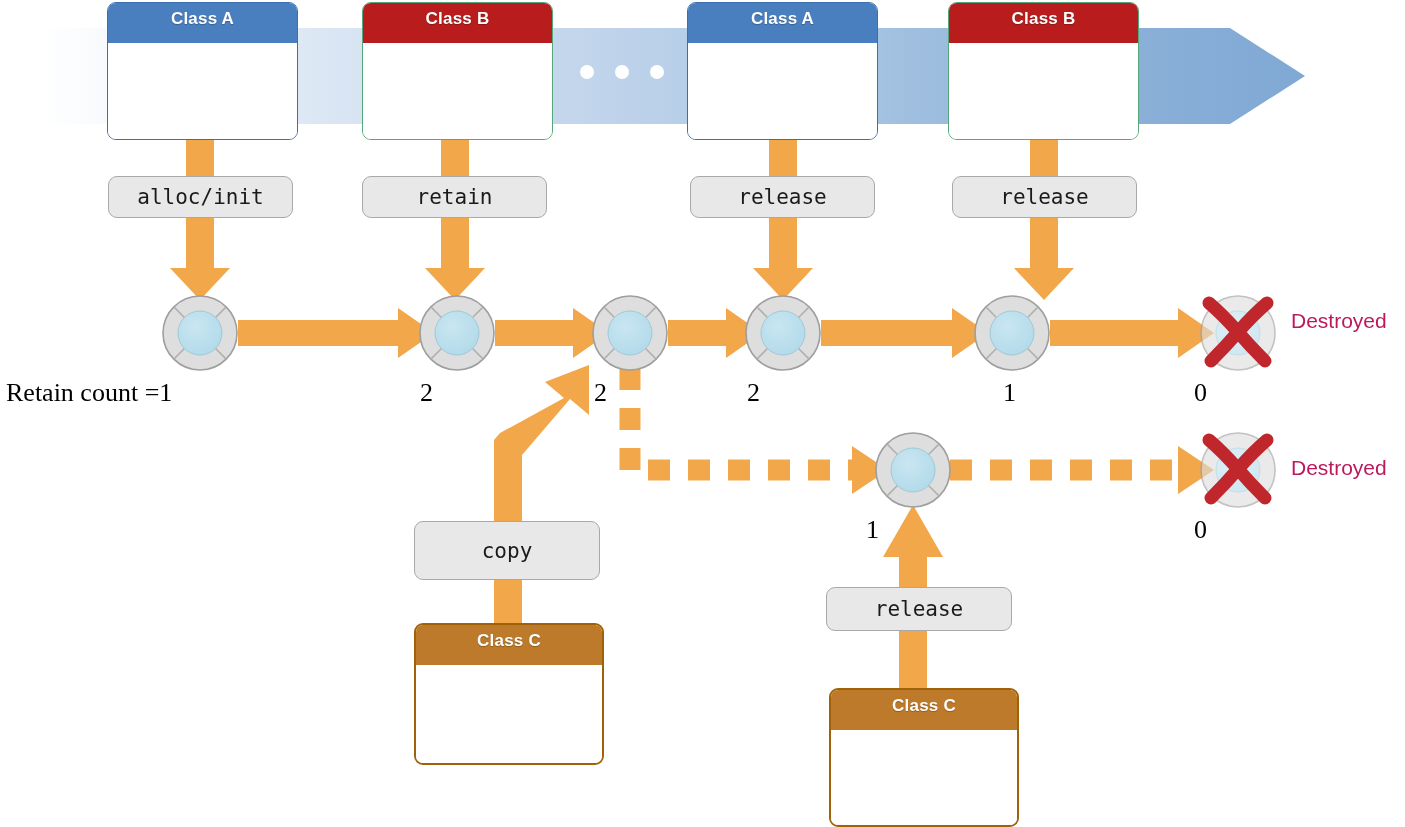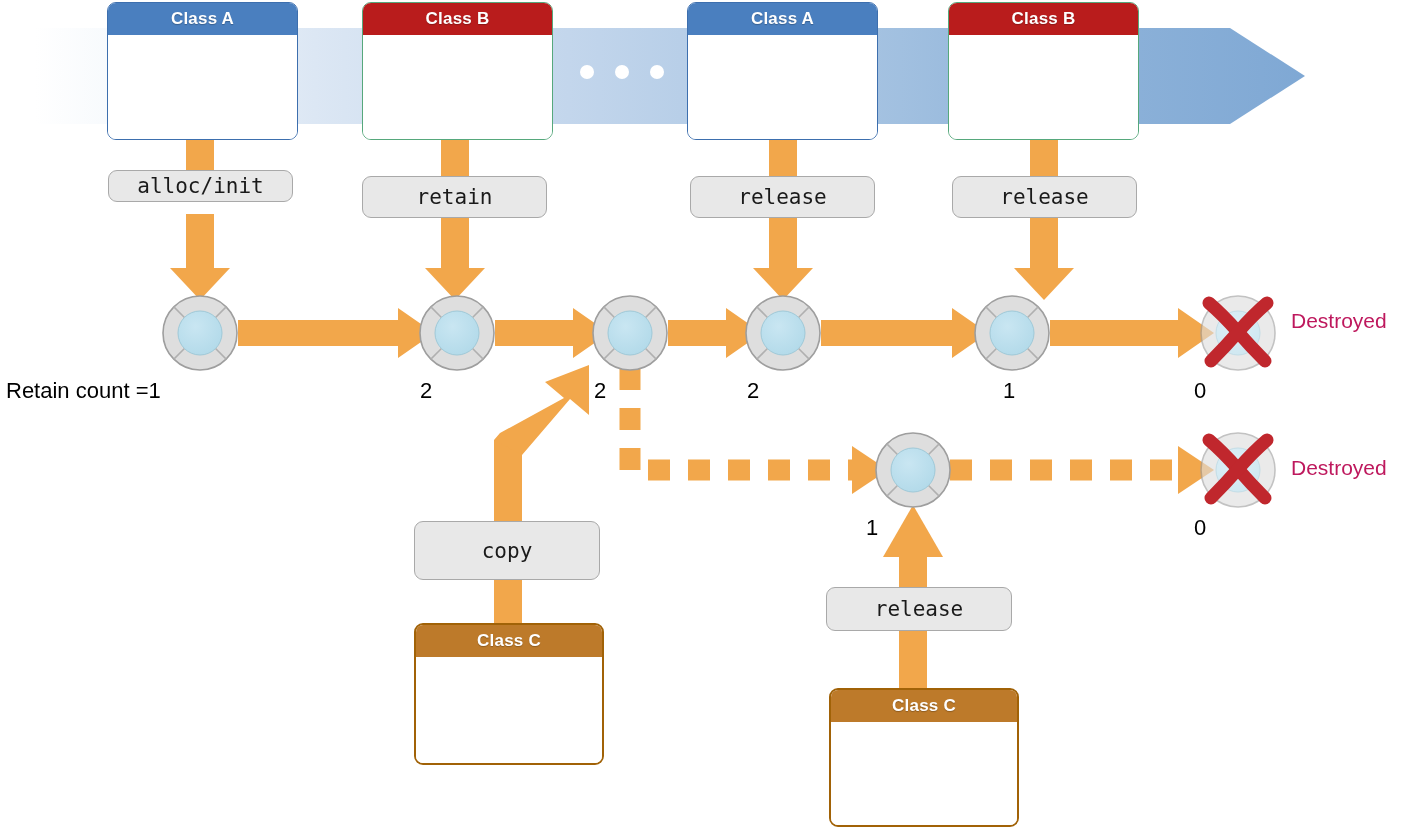--- a/index.html
+++ b/index.html
@@ -1,36 +1,36 @@
 <!DOCTYPE html>
 <html><head>
 <meta charset="utf-8">
 <style>
   html,body{margin:0;padding:0;background:#ffffff;}
   body{width:1405px;height:827px;font-family:"Liberation Sans",sans-serif;overflow:hidden;}
   #stage{position:relative;width:1405px;height:827px;}
   #stage svg{position:absolute;left:0;top:0;}
 
   .cls-box{position:absolute;border-radius:9px;overflow:hidden;background:#fff;box-sizing:border-box;}
-  .cls-box .hdr{height:32px;line-height:32px;text-align:center;color:#fff;font-weight:bold;font-size:17px;
+  .cls-box .hdr{height:40px;line-height:32px;text-align:center;color:#fff;font-weight:bold;font-size:17px;
                 letter-spacing:.2px;text-shadow:0 1px 1px rgba(0,0,0,.25);}
   .cls-box .body{background:#fff;}
 
   .box-a{border:1.6px solid #3D6FAE;}
   .box-a .hdr{background:#4A7FBF;}
   .box-b{border:1.6px solid #56A87C;}
   .box-b .hdr{background:#b91c1c;}
   .box-c{border:2px solid #a16207;}
   .box-c .hdr{background:#BD7A2A;}
 
   .lbl{position:absolute;background:#E8E8E8;border:1.3px solid #A9A9A9;border-radius:9px;
        font-family:"DejaVu Sans Mono","Liberation Mono",monospace;font-size:21px;color:#1a1a1a;
        display:flex;align-items:center;justify-content:center;box-sizing:border-box;}
 
-  .cnt{position:absolute;font-size:22px;color:#000;font-family:Liberation Sans, sans-serif;white-space:nowrap;}
+  .cnt{position:absolute;font-size:26px;color:#000;font-family:Liberation Serif, serif;white-space:nowrap;}
   .dest{position:absolute;font-size:21px;color:#be185d;white-space:nowrap;}
 </style>
 </head>
 <body>
 
 <div id="stage">
 
   <svg width="1405" height="827" viewBox="0 0 1405 827">
     <defs>
       <linearGradient id="bandGrad" x1="0" y1="0" x2="1" y2="0">
@@ -200,21 +200,21 @@
       <div class="cls-box box-c" style="left: 414px; top: 623px; width: 190px; height: 142px;">
         <div class="hdr">Class C</div>
         <div class="body" style="height: 108px;"></div>
       </div>
       <div class="cls-box box-c" style="left: 829px; top: 688px; width: 190px; height: 139px;">
         <div class="hdr">Class C</div>
         <div class="body" style="height: 105px;"></div>
       </div>
     </div>
   <div id="labels">
-      <div class="lbl" style="left: 108px; top: 170px; width: 185px; height: 32px;">alloc/init</div>
+      <div class="lbl" style="left: 108px; top: 176px; width: 185px; height: 42px;">alloc/init</div>
       <div class="lbl" style="left: 362px; top: 176px; width: 185px; height: 42px;">retain</div>
       <div class="lbl" style="left: 690px; top: 176px; width: 185px; height: 42px;">release</div>
       <div class="lbl" style="left: 952px; top: 176px; width: 185px; height: 42px;">release</div>
       <div class="lbl" style="left: 414px; top: 521px; width: 186px; height: 59px;">copy</div>
       <div class="lbl" style="left: 826px; top: 587px; width: 186px; height: 44px;">release</div>
     </div>
   <div id="counts">
       <div class="cnt" style="left: 420px; top: 378px;">2</div>
       <div class="cnt" style="left: 594px; top: 378px;">2</div>
       <div class="cnt" style="left: 747px; top: 378px;">2</div>

